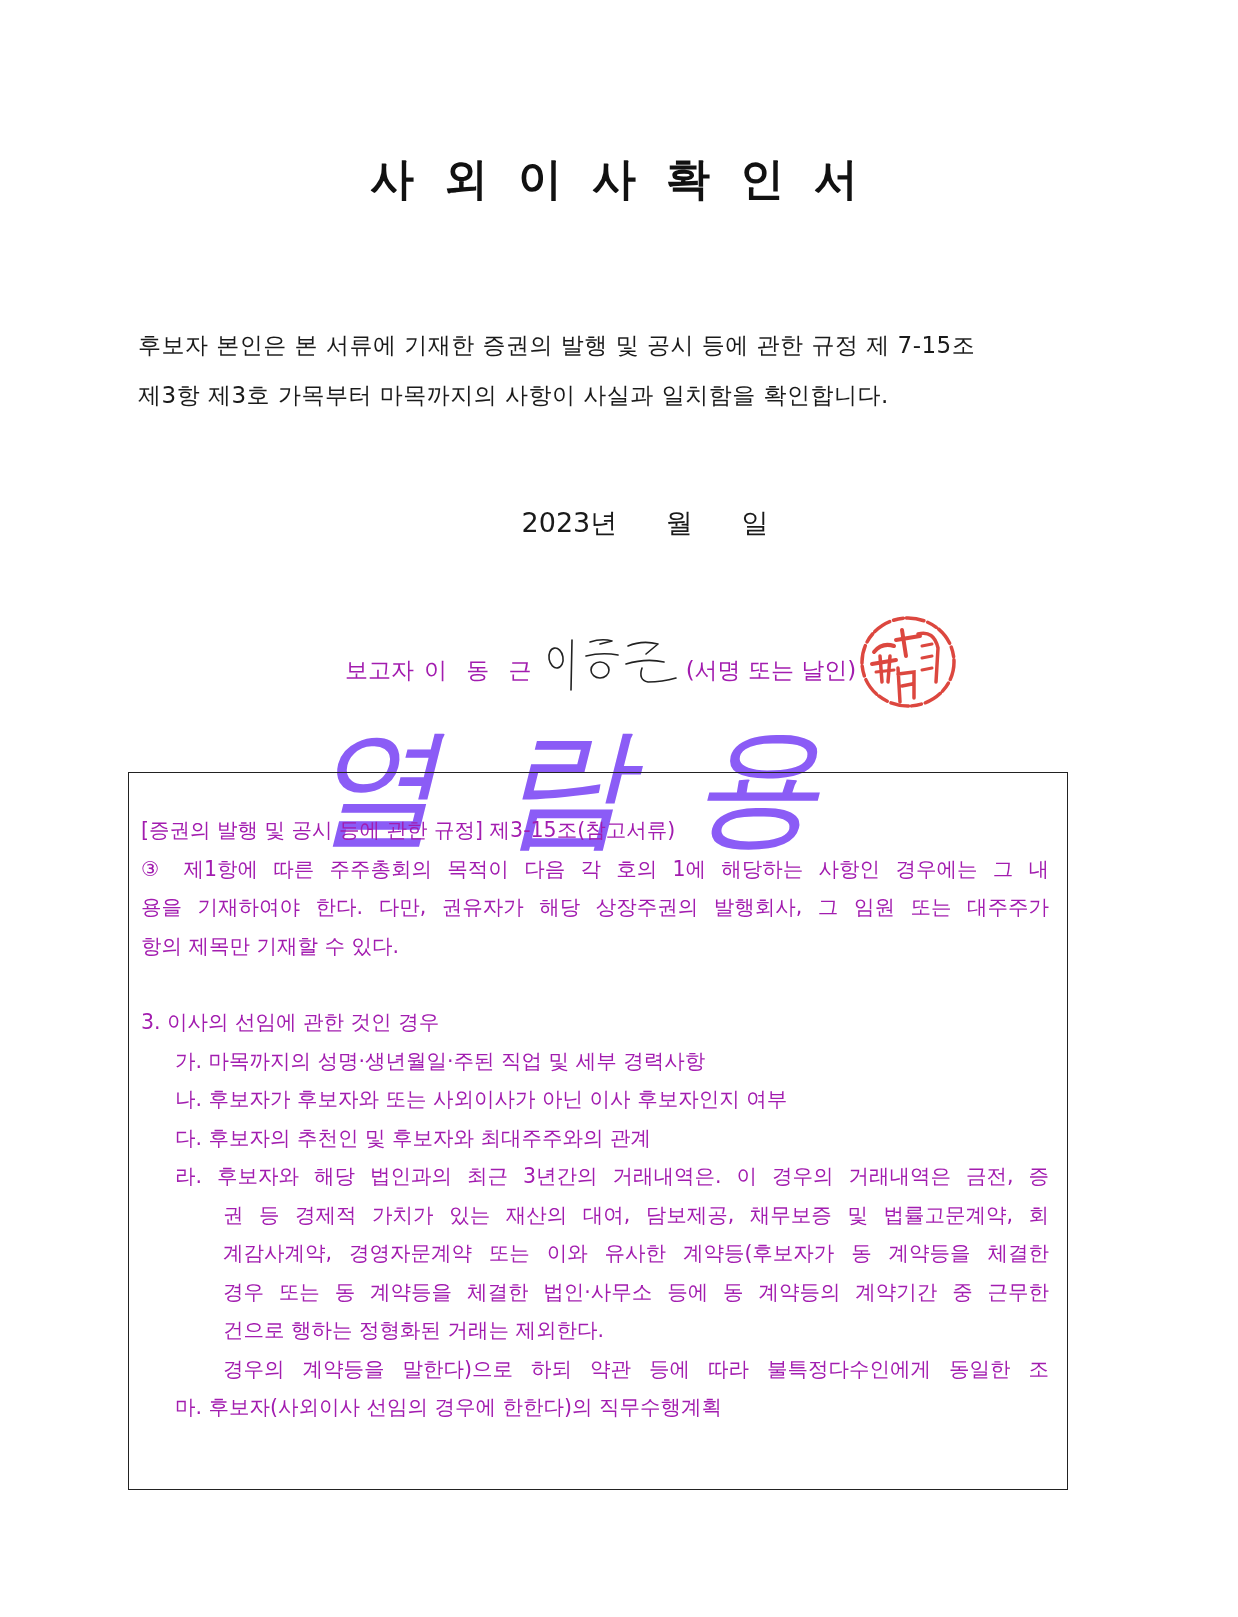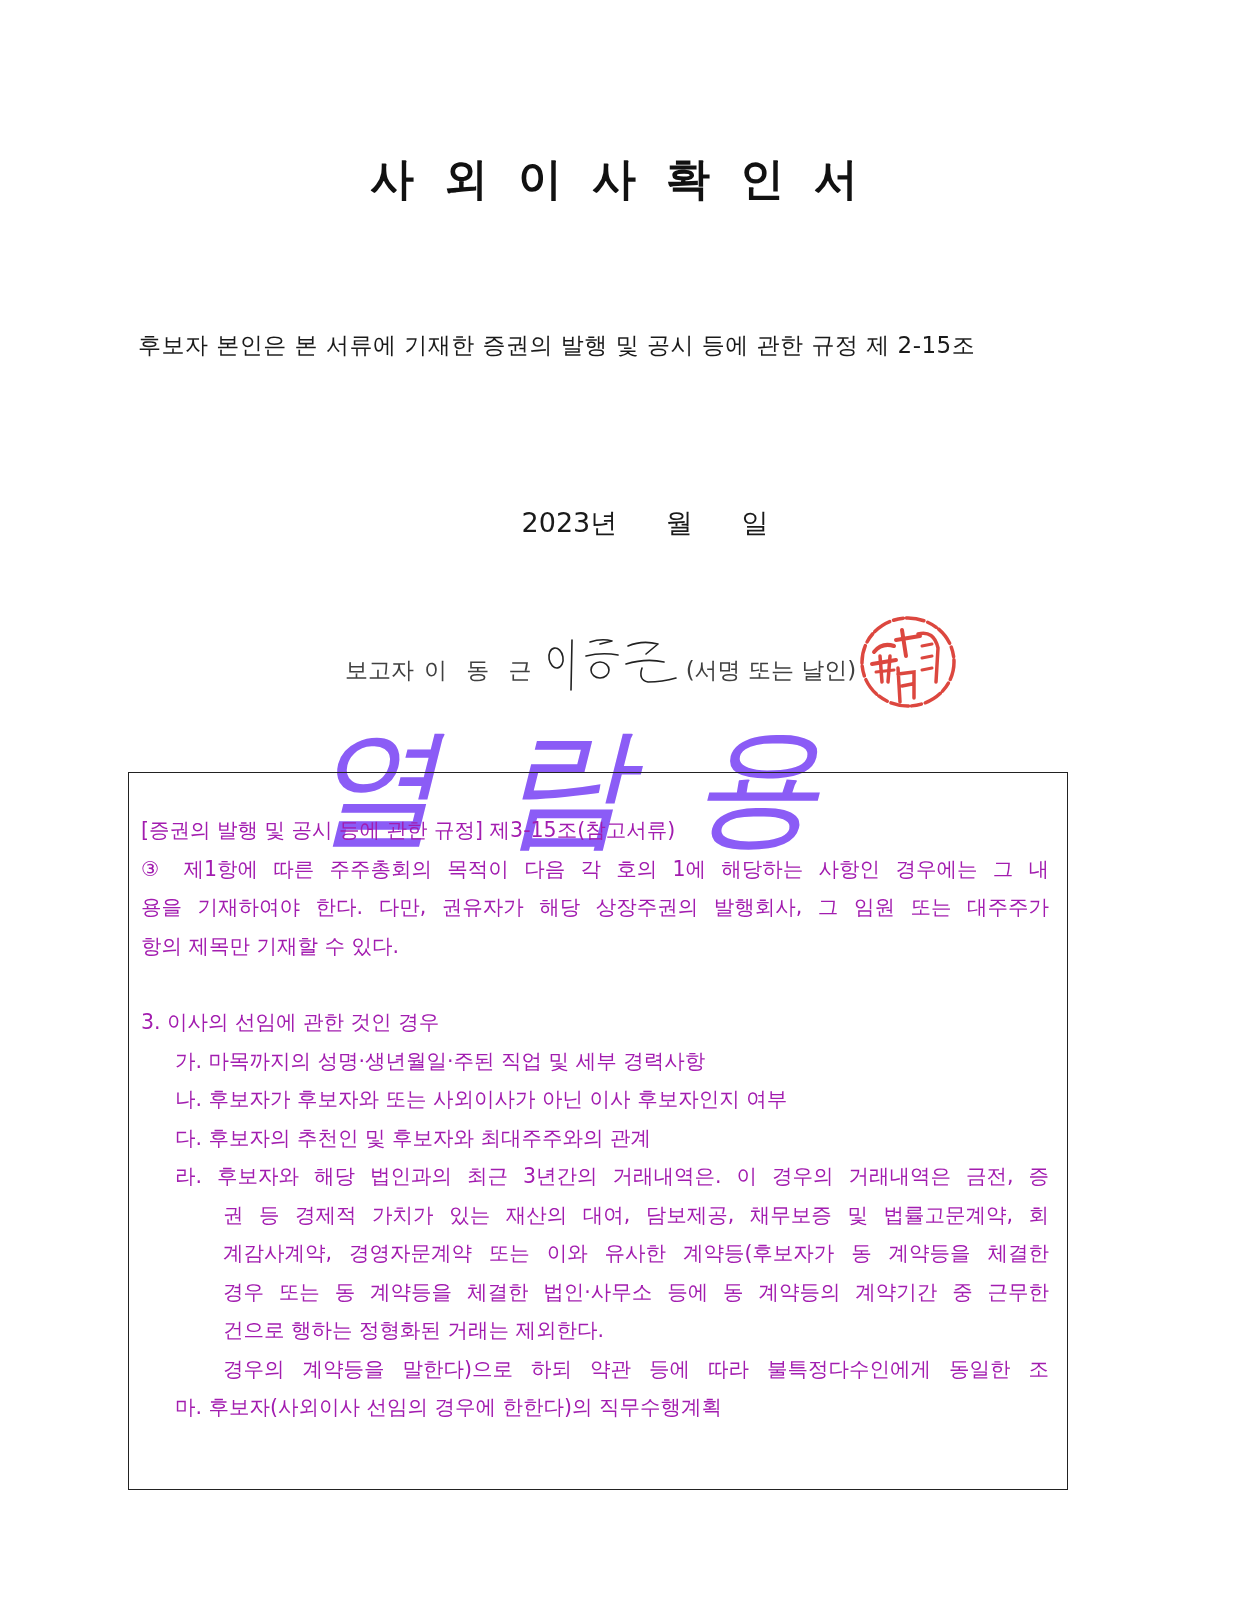--- a/index.html
+++ b/index.html
@@ -55,21 +55,21 @@
       margin-left: 26px;
     }
     .date span { display: inline-block; }
     .date .year { margin-right: 40px; }
     .date .month { margin-right: 40px; }
     .signline {
       position: absolute;
       top: 640px;
       left: 345px;
       font-size: 23px;
-      color: #404040;
+      color: #a21caf;
       white-space: nowrap;
       display: flex;
       align-items: center;
     }
     .signline .reporter-label { margin-right: 10px; }
     .signline .reporter-name { letter-spacing: 6px; }
     .signature {
       display: inline-block;
       width: 140px;
       height: 60px;
@@ -132,21 +132,22 @@
 </head>
 <body>
 
 <div class="page">
 
   <div class="watermark">열람용</div>
 
   <div class="title">사외이사확인서</div>
 
   <div class="statement">
-    <span class="line">후보자 본인은 본 서류에 기재한 증권의 발행 및 공시 등에 관한 규정 제 2-15조</span>
+    <span class="line">후보자 본인은 본 서류에 기재한 증권의 발행 및 공시 등에 관한 규정 제 7-15조</span>
+    <span class="line">제3항 제3호 가목부터 마목까지의 사항이 사실과 일치함을 확인합니다.</span>
   </div>
 
   <div class="date">
     <span class="year">2023년</span>
     <span class="month">월</span>
     <span class="day">일</span>
   </div>
 
   <div class="signline">
     <span class="reporter-label">보고자</span>

